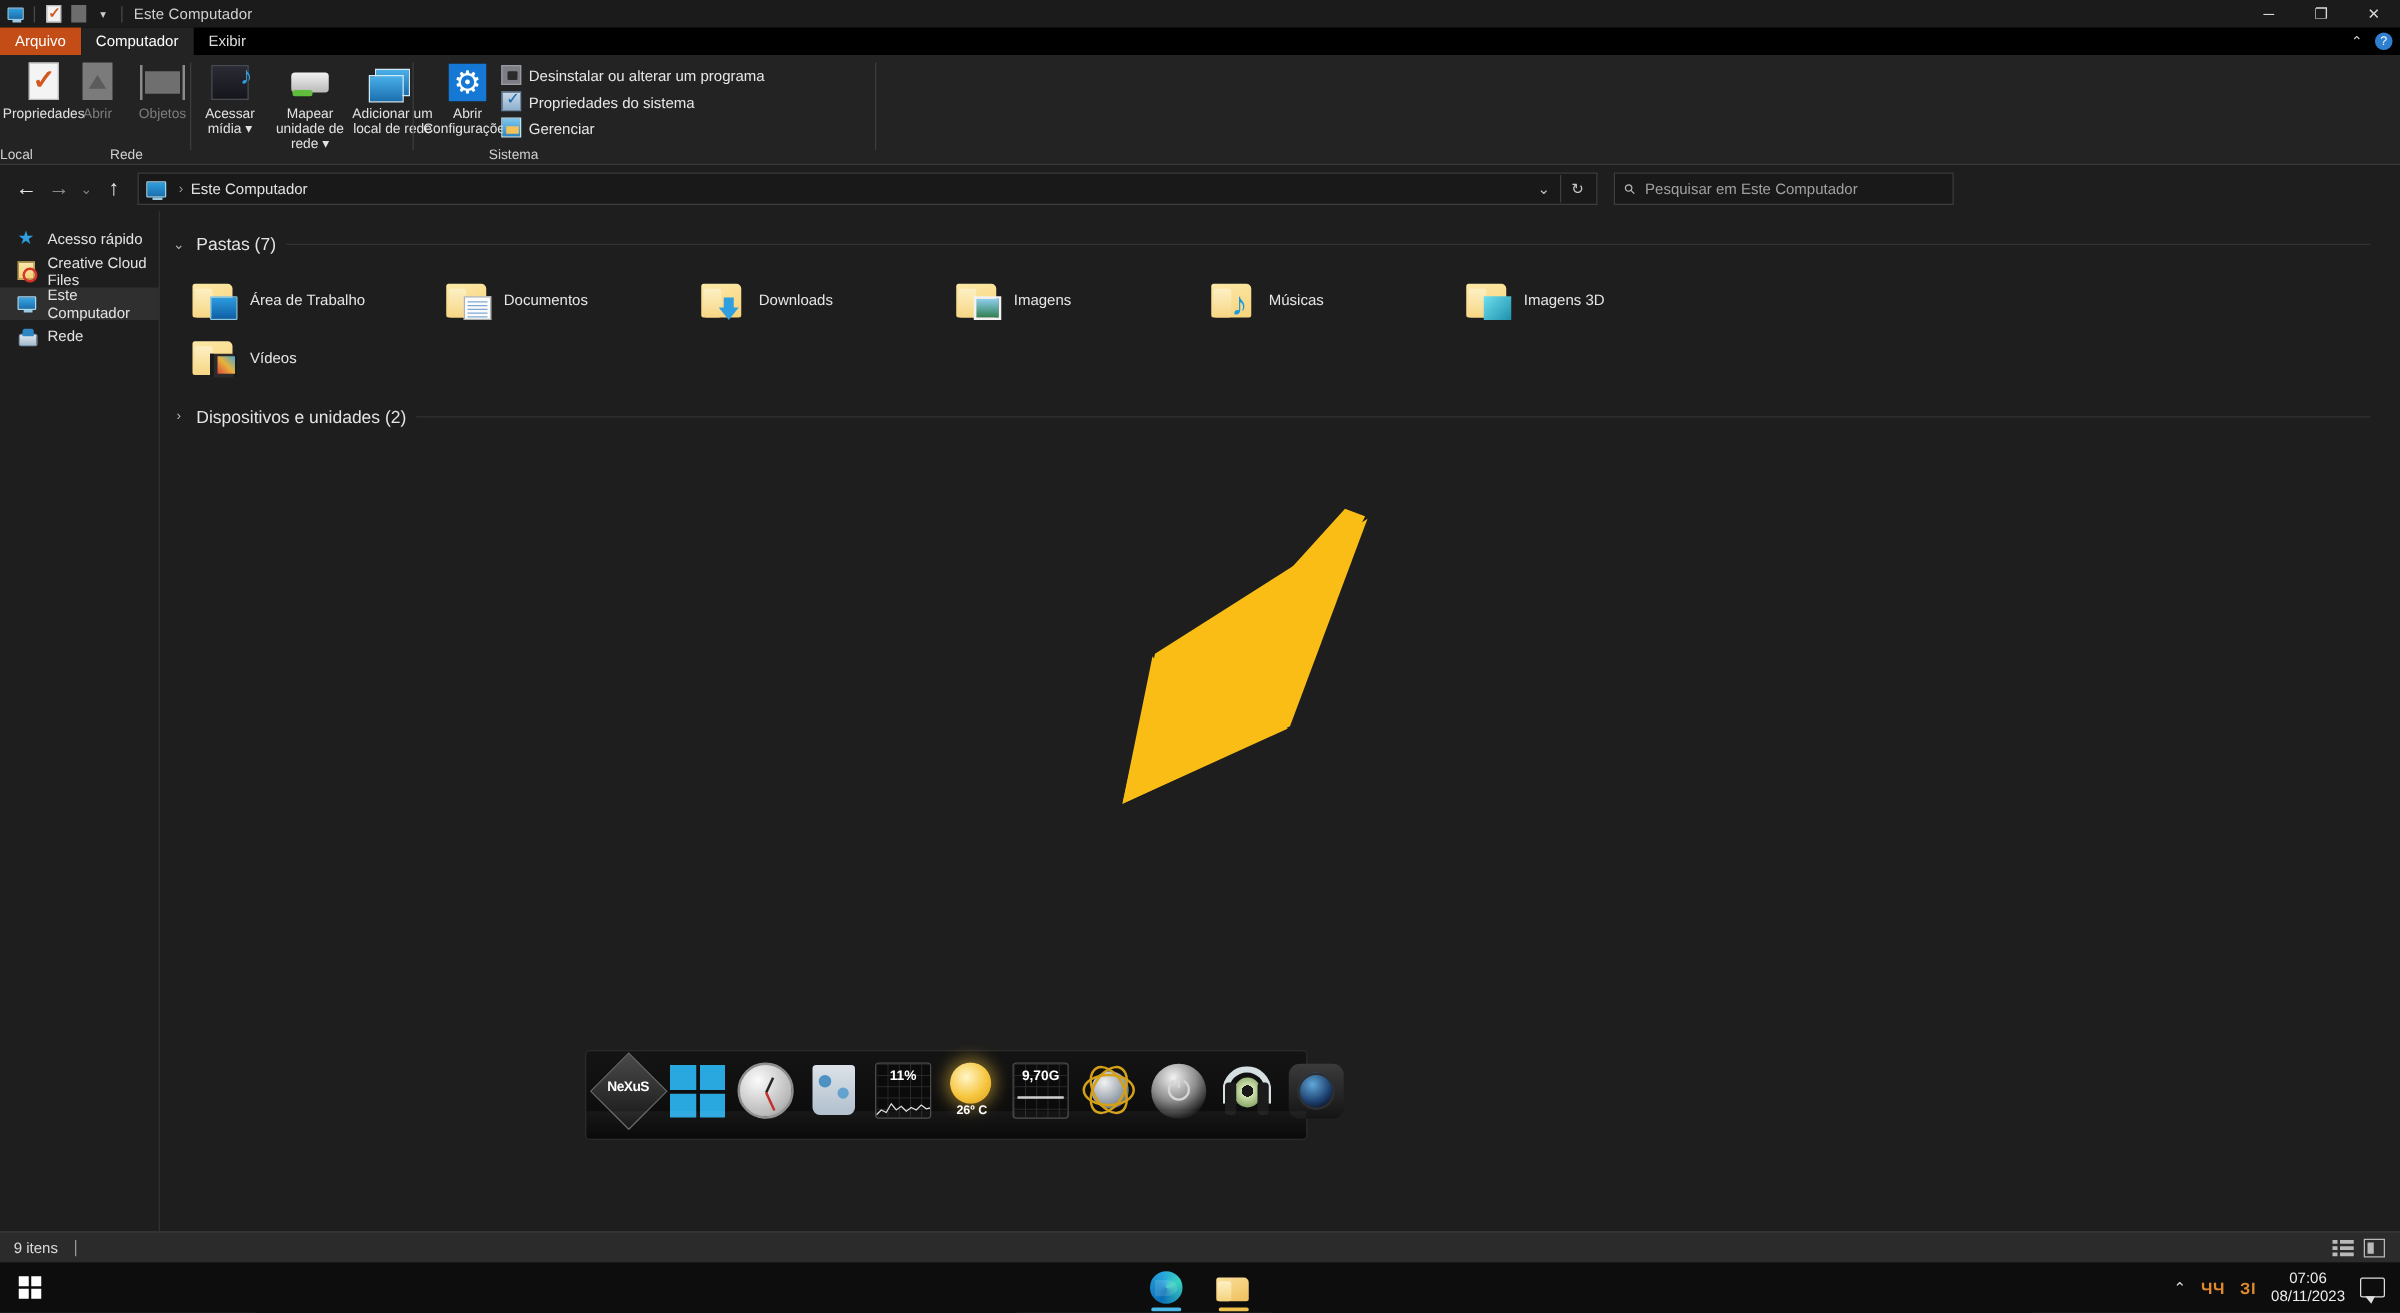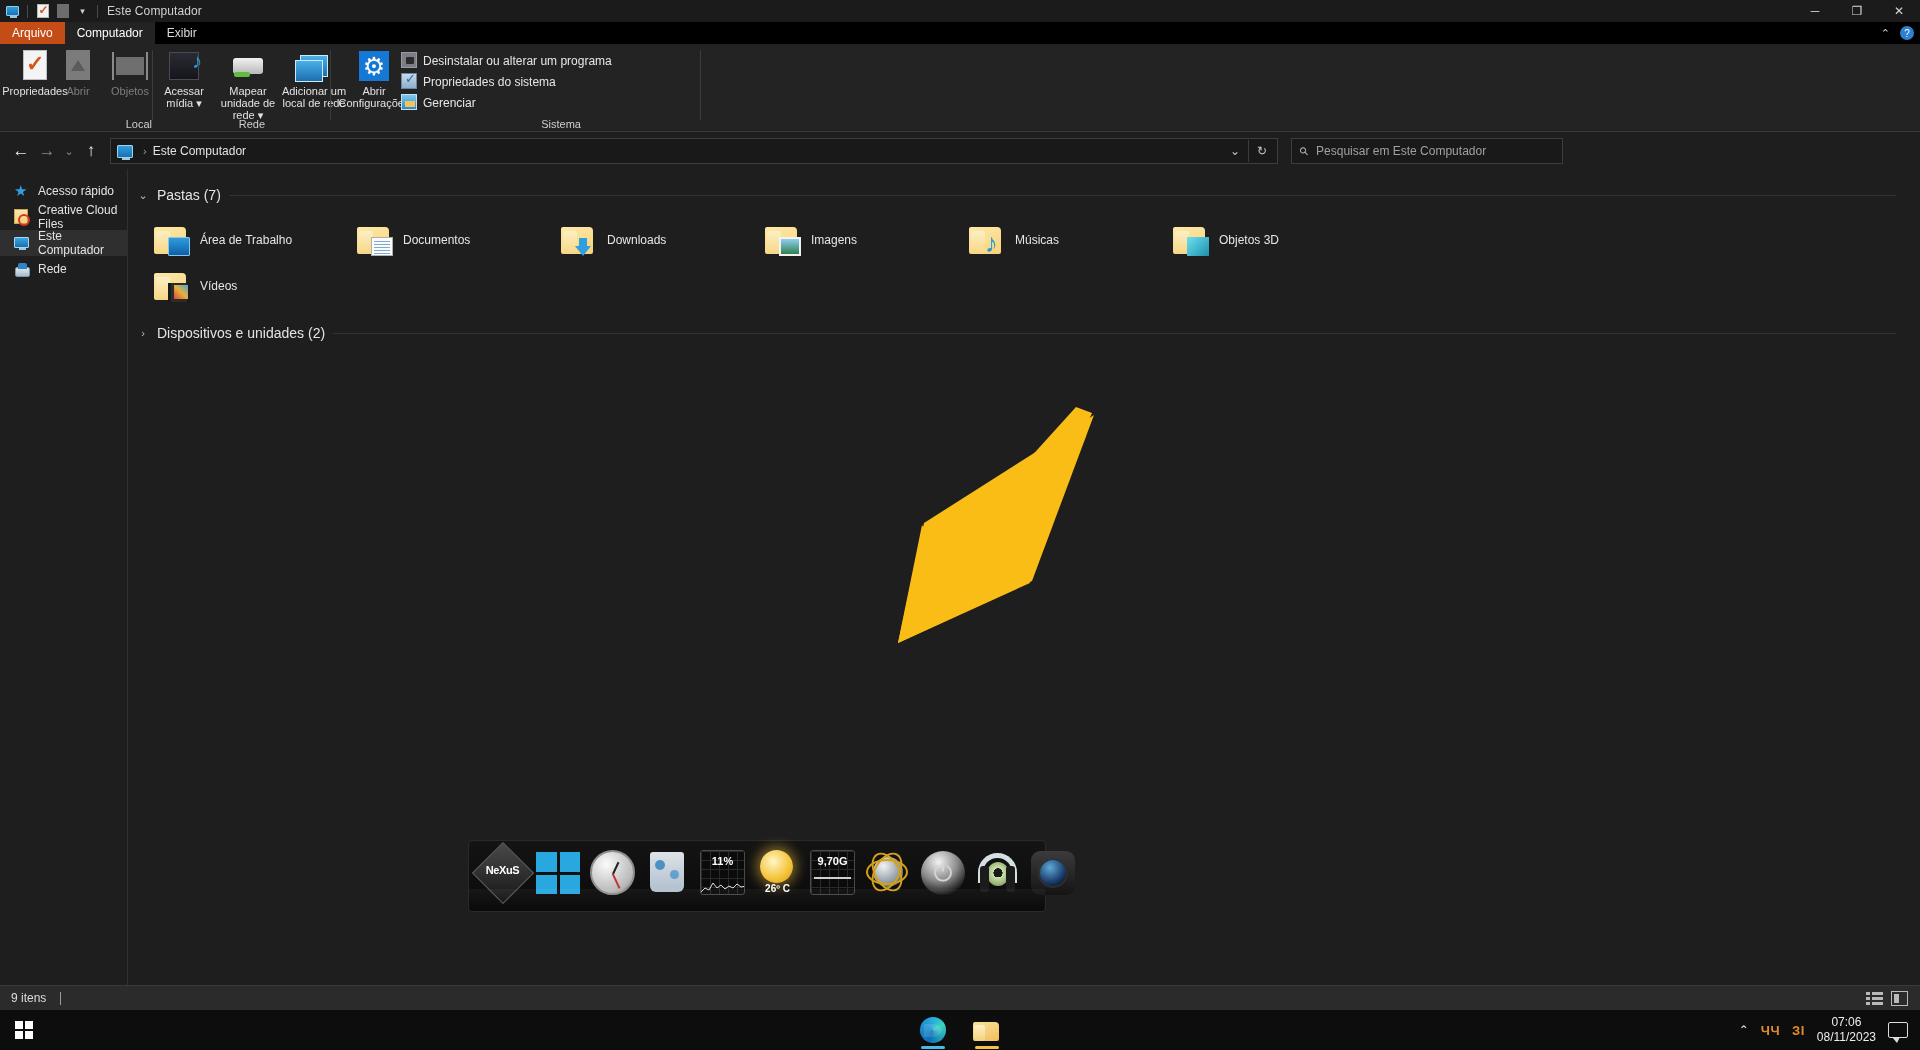--- a/index.html
+++ b/index.html
@@ -63,21 +63,21 @@
     font-size:10px; display:flex;align-items:center;justify-content:center;
   }
 
   
   .ribbon {
     position:absolute; top:44px; left:0; width:1920px; height:88px;
     background:#232323; border-bottom:1px solid #3a3a3a;
   }
   .rgroup { position:absolute; top:0; height:88px; }
   .rgroup-label {
-    position:absolute; bottom:2px; width:100%; text-align:right;
+    position:absolute; bottom:2px; width:100%; text-align:left;
     font-size:11px; color:#cfcfcf;
   }
   .rgroup-div { position:absolute; top:6px; width:1px; height:70px; background:#3c3c3c; }
   .ritem {
     position:absolute; display:flex; flex-direction:column; align-items:center;
     width: 70px; top:6px;
   }
   .ritem .lbl { font-size:11px; color:#e2e2e2; text-align:center; line-height:12px; margin-top:3px; }
   .ritem .lbl.dim { color:#7e7e7e;text-align:center; }
   .icon32 { width:32px; height:32px; position:relative; }
@@ -525,21 +525,21 @@
         </div>
         <span class="name">Músicas</span>
       </div>
 
       <div class="tile" style="left:1044px; top:8px;">
         <div class="folder">
           <div class="back"></div>
             <div class="front"></div>
             <div class="badge bd-3d"></div>
         </div>
-        <span class="name">Objetos 3D</span>
+        <span class="name">Imagens 3D</span>
       </div>
 
       <div class="tile" style="left:25px;  top:54px;">
         <div class="folder">
           <div class="back"></div>
             <div class="front"></div>
             <div class="badge bd-vid"></div>
         </div>
         <span class="name">Vídeos</span>
       </div>

